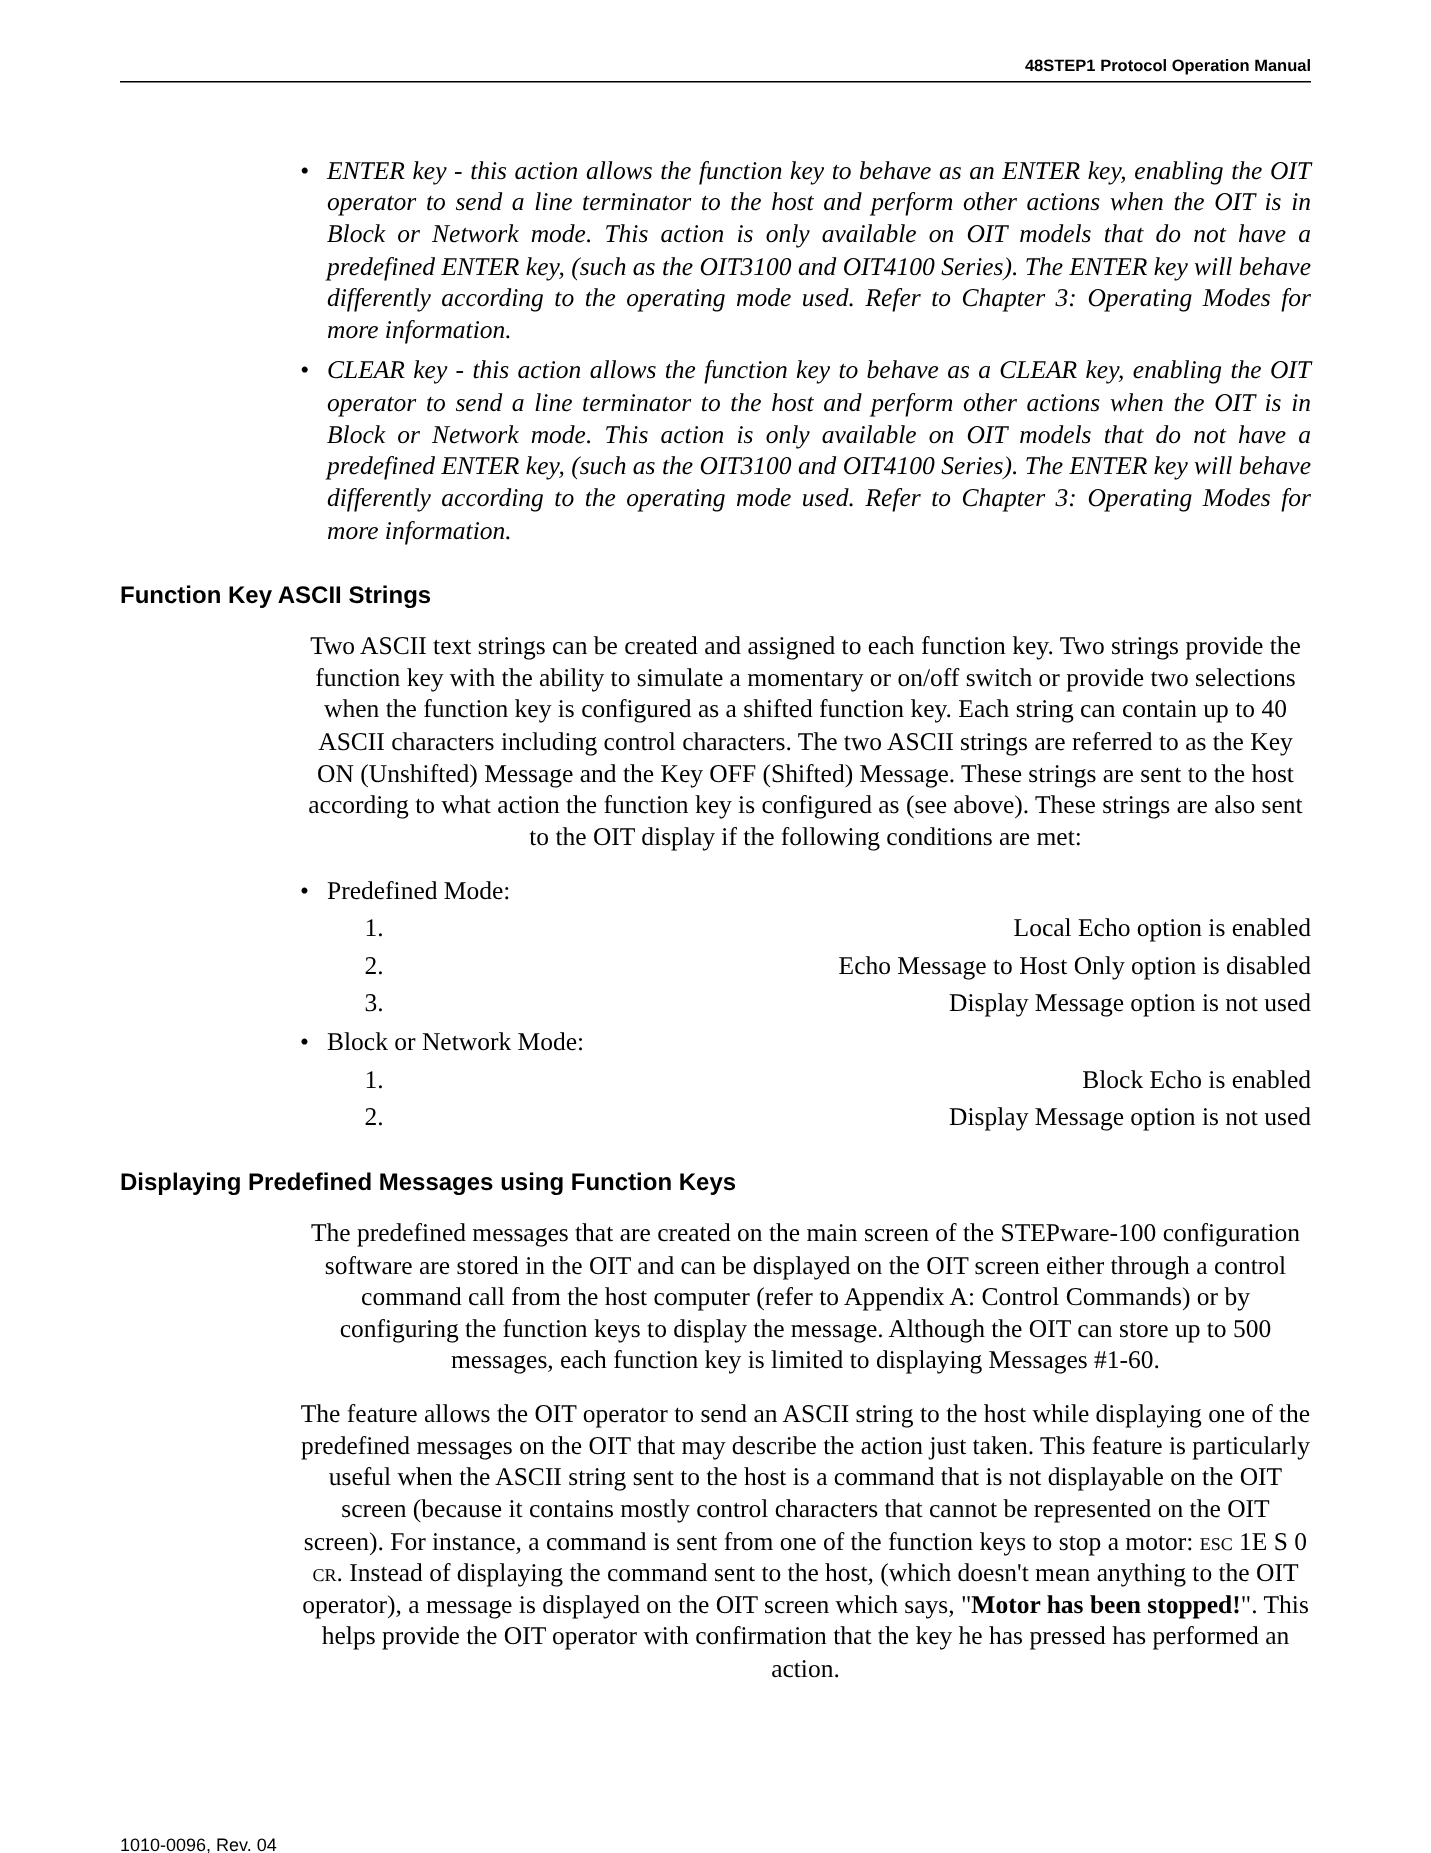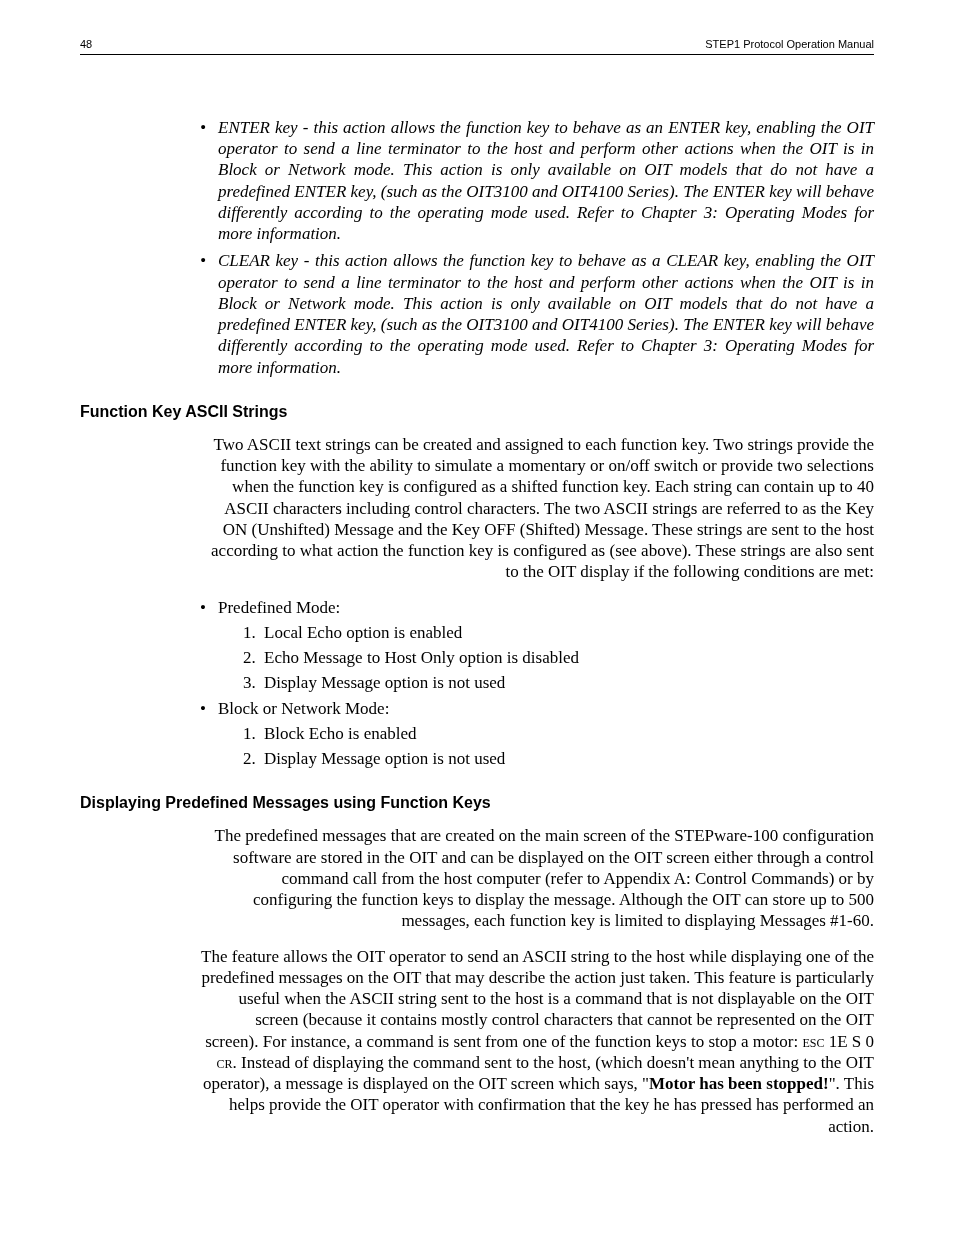--- a/index.html
+++ b/index.html
@@ -8,27 +8,27 @@
     line-height: 1.25;
     color: #000;
     background: #fff;
     margin: 0;
     padding: 38px 80px 60px 80px;
     width: 954px;
     box-sizing: border-box;
   }
   .header {
     display: flex;
-    justify-content: space-between;
+    justify-content: flex-end;
     font-family: Arial, Helvetica, sans-serif;
     font-size: 11px;
-    font-weight: normal;
+    font-weight: bold;
     border-bottom: 1px solid #000;
     padding-bottom: 2px;
-    margin-bottom: 62px;
+    margin-bottom: 48px;
   }
   .content-left-indent {
     margin-left: 120px;
   }
   .bullet-list {
     list-style: none;
     padding: 0;
     margin: 0 0 16px 0;
   }
   .bullet-list > li {
@@ -45,30 +45,31 @@
     top: 0;
   }
   h2.section {
     font-family: Arial, Helvetica, sans-serif;
     font-weight: bold;
     font-size: 16px;
     margin: 24px 0 12px 0;
   }
   .para {
     margin: 12px 0 14px 0;
-    text-align: right;
+    text-align: center;
   }
   .sub-num-list {
     list-style: decimal;
     padding-left: 42px;
     margin: 4px 0 4px 0;
   }
   .sub-num-list li {
     padding-left: 4px;
     margin-bottom: 4px;
+    text-align: right;
   }
   .sub-bullet-list {
     list-style: none;
     padding: 0;
     margin: 0 0 12px 0;
   }
   .sub-bullet-list > li {
     position: relative;
     padding-left: 18px;
     margin-bottom: 2px;

